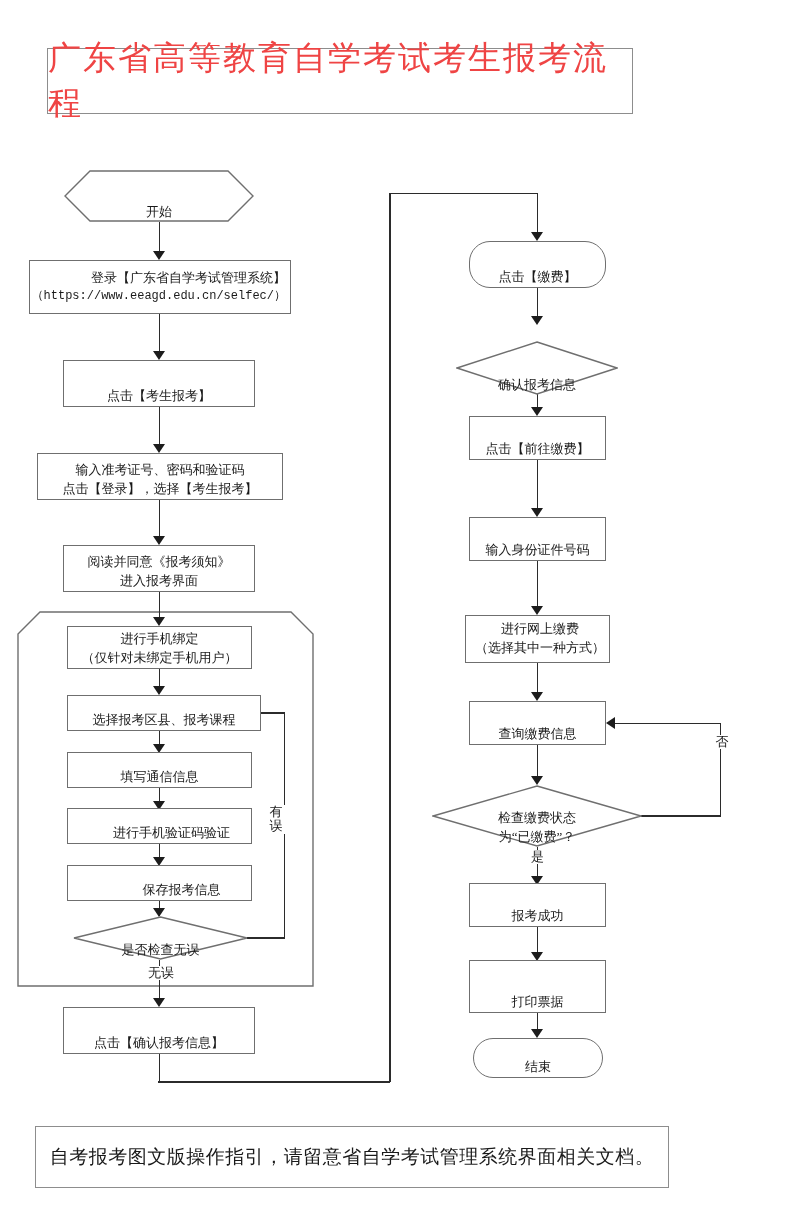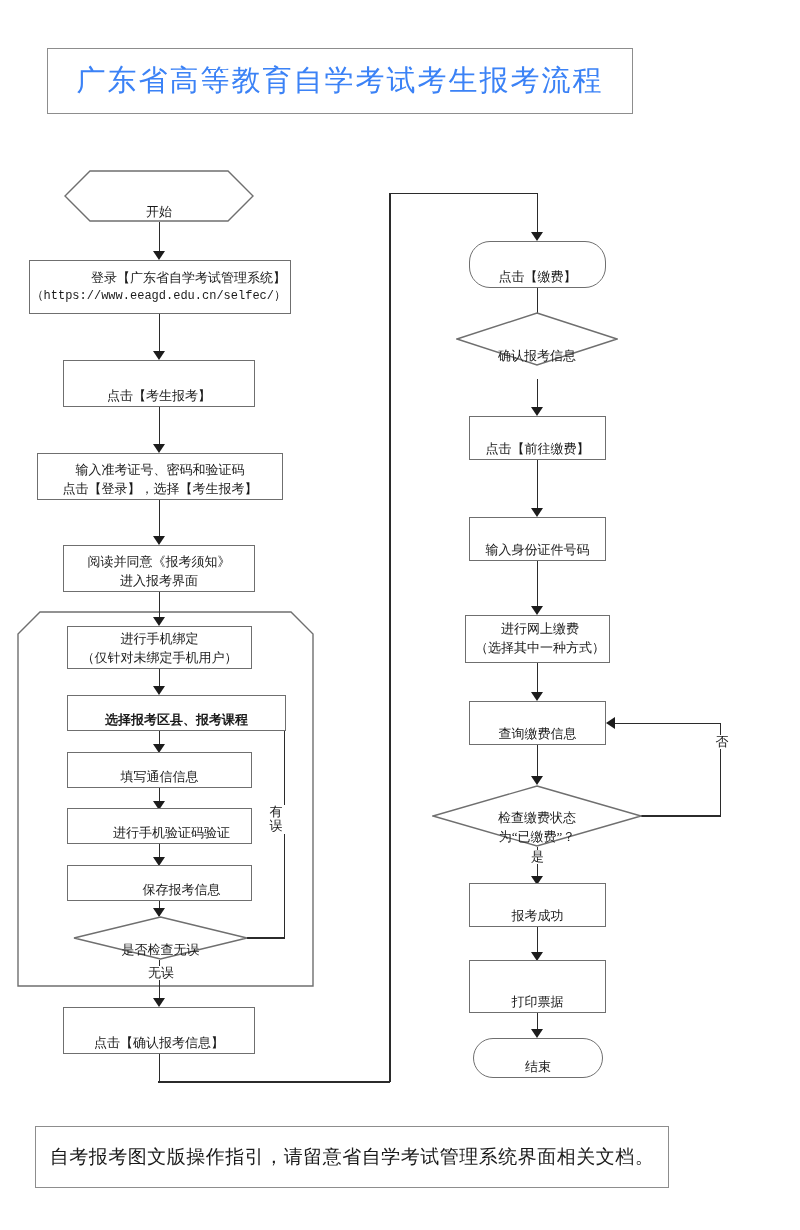--- a/index.html
+++ b/index.html
@@ -25,23 +25,23 @@
     width: 586px;
     height: 66px;
     border: 1px solid #8d8d8d;
     box-sizing: border-box;
     display: flex;
     align-items: center;
     justify-content: center;
     background: #fff;
   }
   .title-text {
-    font-size: 29px;
+    font-size: 33px;
     letter-spacing: 2px;
-    color: #3b82f6;
+    color: #ef4444;
     font-family: Liberation Serif, serif;
   }
   
   .footer-box {
     position: absolute;
     left: 35px;
     top: 1126px;
     width: 634px;
     height: 62px;
     border: 1px solid #8d8d8d;
@@ -210,21 +210,21 @@
   <div class="arrow-d" style="left:153px; top:617px;"></div>
 
   <div class="node process" style="left:67px; top:626px; width:185px; height:43px;">
     <span class="lbl">进行手机绑定
 （仅针对未绑定手机用户）</span>
   </div>
 
   <div class="ln v" style="left:158.5px; top:669px; height:23px;"></div>
   <div class="arrow-d" style="left:153px; top:686px;"></div>
 
-  <div class="node process" style="left:67px; top:695px; width:219px; height:36px;font-weight:bold;">
+  <div class="node process" style="left:67px; top:695px; width:194px; height:36px;">
     <span class="lbl">选择报考区县、报考课程</span>
   </div>
 
   <div class="ln v" style="left:158.5px; top:731px; height:19px;"></div>
   <div class="arrow-d" style="left:153px; top:744px;"></div>
 
   <div class="node process" style="left:67px; top:752px; width:185px; height:36px;">
     <span class="lbl">填写通信信息</span>
   </div>
 
@@ -273,21 +273,21 @@
   <div class="ln v" style="left:536.5px; top:193px; height:46px;"></div>
   <div class="arrow-d" style="left:531px; top:232px;"></div>
 
   <div class="node process" style="left:469px; top:241px; width:137px; height:47px;border-radius:21px;">
     <span class="lbl">点击【缴费】</span>
   </div>
 
   <div class="ln v" style="left:536.5px; top:288px; height:35px;"></div>
   <div class="arrow-d" style="left:531px; top:316px;"></div>
 
-  <div class="node decision" style="left:456px; top:312px; width:162px; height:54px;">
+  <div class="node decision" style="left:456px; top:341px; width:162px; height:54px;">
     <svg class="dshape" viewBox="0 0 162 54" preserveAspectRatio="none">
       <path d="M 81 1 L 161 27 L 81 53 L 1 27 Z" fill="#ffffff" stroke="#6f6f6f" stroke-width="1.4"></path>
     </svg>
     <span class="lbl">确认报考信息</span>
   </div>
 
   <div class="ln v" style="left:536.5px; top:379px; height:35px;"></div>
   <div class="arrow-d" style="left:531px; top:407px;"></div>
 
   <div class="node process" style="left:469px; top:416px; width:137px; height:44px;">

